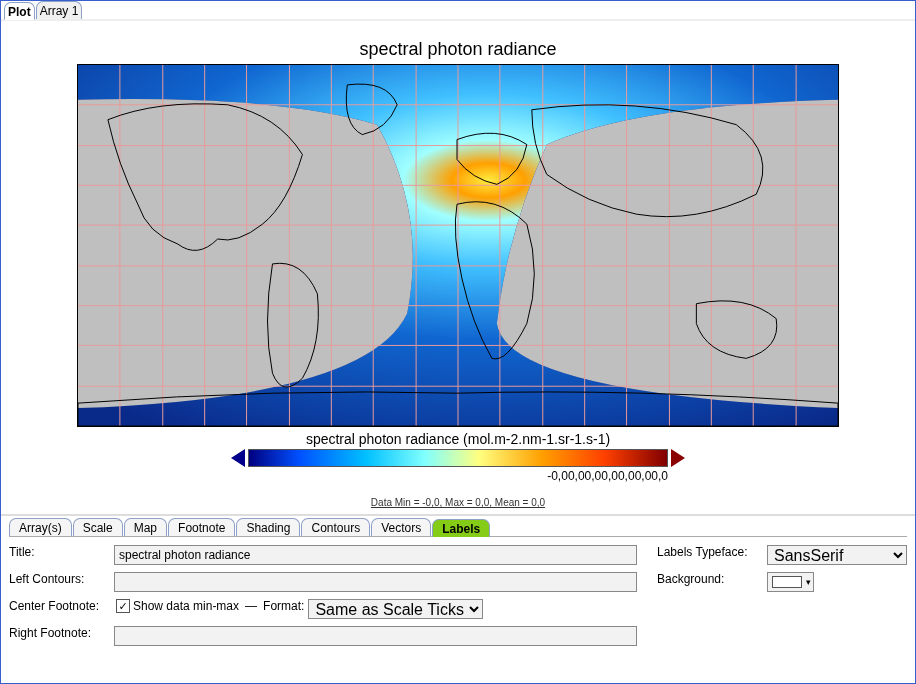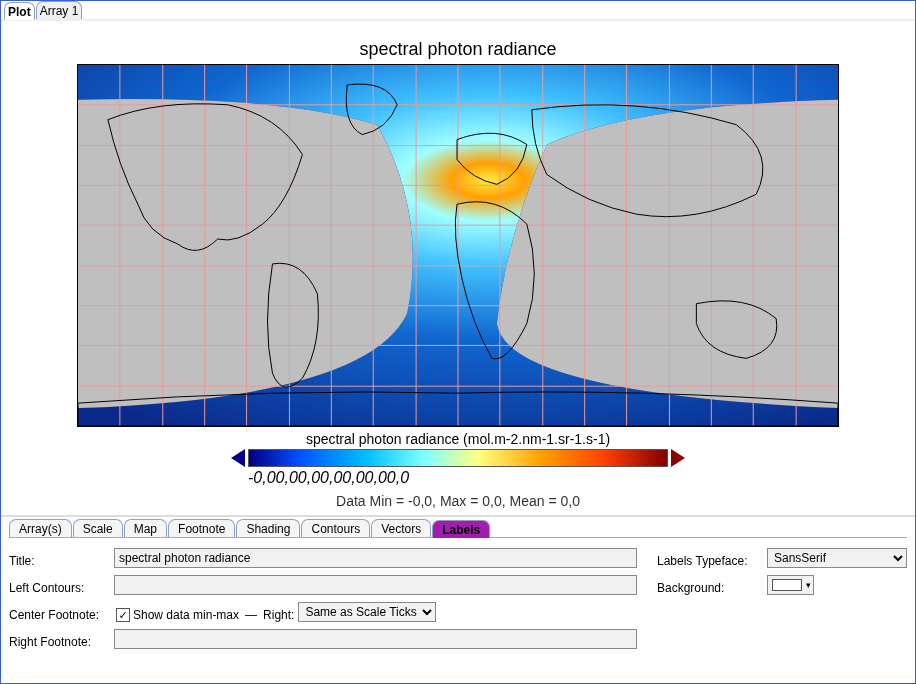--- a/index.html
+++ b/index.html
@@ -15,38 +15,38 @@
   .plot-title { font-size: 18px; font-weight: normal; margin-bottom: 4px; text-align: center; }
   .map-box { width: 762px; height: 363px; border: 1px solid #000; position: relative; background: #0b2a8a; margin: 0 auto; overflow: hidden; }
 
   .colorbar-area { margin-top: 4px; }
   .colorbar-label { font-size: 14px; margin-bottom: 2px; }
   .colorbar-strip-wrap { display: flex; align-items: center; justify-content: center; gap: 3px; }
   .colorbar-triangle-left, .colorbar-triangle-right { width: 0; height: 0; border-top: 9px solid transparent; border-bottom: 9px solid transparent; }
   .colorbar-triangle-left { border-right: 14px solid #00008b; }
   .colorbar-triangle-right { border-left: 14px solid #8b0000; }
   .colorbar-strip { width: 420px; height: 18px; background: linear-gradient(to right, #000080 0%, #0050ff 12%, #00c0ff 28%, #80ffff 42%, #ffff80 55%, #ffa000 70%, #ff4000 85%, #800000 100%); border: 1px solid #555; position: relative; }
-  .colorbar-ticks { display: flex; justify-content: flex-start; width: 420px; margin: 2px auto 0; font-size: 16px; font-style: italic; }
-
-  .footnote { font-size: 14px; color: #333; margin-top: 6px; }
+  .colorbar-ticks { display: flex; justify-content: flex-end; width: 420px; margin: 2px auto 0; font-size: 12px; }
+
+  .footnote { font-size: 10px; color: #333; margin-top: 14px; text-decoration: underline; }
 
   
   .bottom-panel { border-top: 2px solid #ddd; padding: 0 8px 8px; }
 
   .option-tabs { display: flex; padding-top: 2px; border-bottom: 1px solid #aaa; height: 21px; }
   .opt-tab { padding: 2px 9px 1px; border: 1px solid #8ca0c8; border-bottom: none; border-radius: 7px 7px 0 0; margin-right: 1px; font-size: 12px; background: #f5f5f5; cursor: pointer; position: relative; }
-  .opt-tab.active { font-weight: bold; background: #a21caf; top: 1px; }
+  .opt-tab.active { font-weight: bold; background: #84cc16; top: 1px; }
 
   .form-area { padding-top: 8px; display: flex; gap: 20px; }
   .form-left { flex: 1 1 auto; }
   .form-right { width: 250px; }
-  .form-row { display: flex; align-items: flex-end; margin-bottom: 5px; min-height: 22px; }
+  .form-row { display: flex; align-items: flex-start; margin-bottom: 5px; min-height: 22px; }
   .form-label { width: 105px; font-size: 12px; flex-shrink: 0; }
   .form-input { flex: 1 1 auto; height: 20px; border: 1px solid #888; background: #f2f2f2; padding: 0 4px; font-size: 12px; }
-  .form-select { border: 1px solid #888; background: #f2f2f2; height: 20px; font-size: 12px; padding: 0 2px; }
+  .form-select { border: 1px solid #888; background: #f2f2f2; height: 20px; font-size: 16px; padding: 0 2px; }
   .inline-checkbox { width: 14px; height: 14px; border: 1px solid #555; display: inline-flex; align-items: center; justify-content: center; background: #fff; margin-left: 2px; margin-right: 3px; flex-shrink: 0; }
   .check-mark { font-size: 11px; line-height: 11px; }
 
   .bg-swatch { display: inline-flex; align-items: center; border: 1px solid #888; height: 20px; padding: 0 2px 0 4px; background: #f2f2f2; }
   .bg-swatch-color { width: 30px; height: 12px; border: 1px solid #555; background: #fff; }
   .chevron { font-size: 9px; margin-left: 4px; }
 
   
   .map-svg { position: absolute; inset: 0; width: 100%; height: 100%; }
 
@@ -181,21 +181,21 @@
         <div class="form-label">Left Contours:</div>
         <input class="form-input" value="" style="">
       </div>
       <div class="form-row">
         <div class="form-label">Center Footnote:</div>
         <span class="inline-checkbox">
             <span class="check-mark">✓</span>
           </span>
         <span>Show data min-max</span>
         <span style="margin:0 6px">—</span>
-        <span>Right:</span>
+        <span>Format:</span>
         <select class="form-select" style="margin-left:4px">
           <option>Same as Scale Ticks</option>
         </select>
       </div>
       <div class="form-row">
         <div class="form-label">Right Footnote:</div>
         <input class="form-input" value="" style="">
       </div>
     </div>
 

